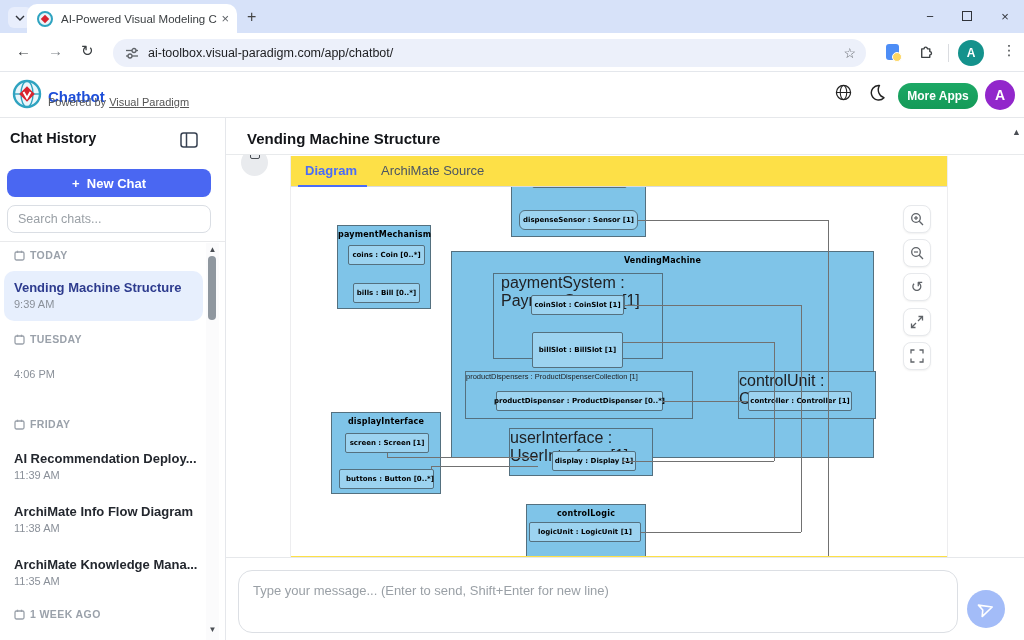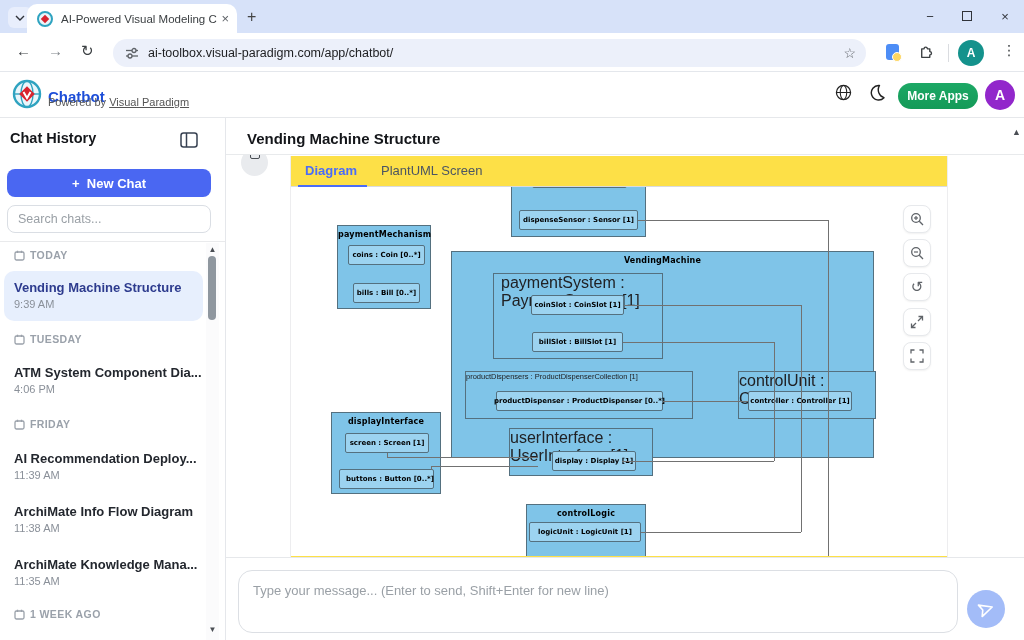--- a/index.html
+++ b/index.html
@@ -182,21 +182,20 @@
 
 <div class="abs sec-label" style="left:14px;top:333px;">
   <svg class="ic" width="11" height="11" viewBox="0 0 11 11">
       <rect x="1" y="2" width="9" height="8" rx="1.5" fill="none" stroke="#9aa1aa" stroke-width="1.3"></rect>
       <line x1="3.5" y1="0.7" x2="3.5" y2="3" stroke="#9aa1aa" stroke-width="1.3"></line>
       <line x1="7.5" y1="0.7" x2="7.5" y2="3" stroke="#9aa1aa" stroke-width="1.3"></line>
     </svg>
   <span>TUESDAY</span>
 </div>
 <div class="abs" style="left:14px;top:365px;">
-  <div class="chat-item-title">ATM System Component Dia...</div>
   <div class="chat-item-time">4:06 PM</div>
 </div>
 
 <div class="abs sec-label" style="left:14px;top:418px;">
   <svg class="ic" width="11" height="11" viewBox="0 0 11 11">
       <rect x="1" y="2" width="9" height="8" rx="1.5" fill="none" stroke="#9aa1aa" stroke-width="1.3"></rect>
       <line x1="3.5" y1="0.7" x2="3.5" y2="3" stroke="#9aa1aa" stroke-width="1.3"></line>
       <line x1="7.5" y1="0.7" x2="7.5" y2="3" stroke="#9aa1aa" stroke-width="1.3"></line>
     </svg>
   <span>FRIDAY</span>
@@ -232,45 +231,45 @@
   <div class="page-title">Vending Machine Structure</div>
 </div>
 <div class="abs assistant-avatar">
     <div class="bot-glyph"></div>
   </div>
 <span class="abs page-scroll-up">▲</span>
 
 <div class="abs card">
   <div class="tabrow">
     <span class="tab tab-active" style="left:14px;">Diagram</span>
-    <span class="tab" style="left:90px;color:#4b5563;">PlantUML Screen</span>
+    <span class="tab" style="left:90px;color:#4b5563;">ArchiMate Source</span>
     <div class="tab-underline"></div>
   </div>
 
   <div class="canvas">
 
     <div class="dbox" style="left:220px;top:-28px;width:135px;height:78px;">
       <div class="part" style="left:20px;top:8px;width:95px;height:20px;border-radius:2px;background:#9cd3f0;"></div>
     </div>
-    <div class="leaf" style="left:228px;top:23px;width:119px;height:20px;">dispenseSensor : Sensor [1]</div>
+    <div class="leaf" style="left:228px;top:23px;width:119px;height:20px;border-radius:6px;">dispenseSensor : Sensor [1]</div>
 
     <div class="dbox" style="left:46px;top:38px;width:94px;height:84px;">
       <div class="btitle">paymentMechanism</div>
     </div>
     <div class="leaf" style="left:57px;top:58px;width:77px;height:20px;">coins : Coin [0..*]</div>
     <div class="leaf" style="left:62px;top:96px;width:67px;height:20px;">bills : Bill [0..*]</div>
 
     <div class="dbox" style="left:160px;top:64px;width:423px;height:207px;">
       <div class="btitle">VendingMachine</div>
     </div>
     <div class="part" style="left:202px;top:86px;width:170px;height:86px;">
       <div class="btitle btitle-left">paymentSystem : PaymentSystem [1]</div>
     </div>
     <div class="leaf" style="left:240px;top:108px;width:93px;height:20px;">coinSlot : CoinSlot [1]</div>
-    <div class="leaf" style="left:241px;top:145px;width:91px;height:20px;">billSlot : BillSlot [1]</div>
+    <div class="leaf" style="left:241px;top:145px;width:91px;height:36px;">billSlot : BillSlot [1]</div>
 
     <div class="part" style="left:174px;top:184px;width:228px;height:48px;">
       <div class="btitle" style="font-size:7.5px;">productDispensers : ProductDispenserCollection [1]</div>
     </div>
     <div class="leaf" style="left:205px;top:204px;width:167px;height:20px;">productDispenser : ProductDispenser [0..*]</div>
 
     <div class="part" style="left:447px;top:184px;width:138px;height:48px;">
       <div class="btitle">controlUnit : ControlUnit [1]</div>
     </div>
     <div class="leaf" style="left:457px;top:204px;width:104px;height:20px;">controller : Controller [1]</div>

